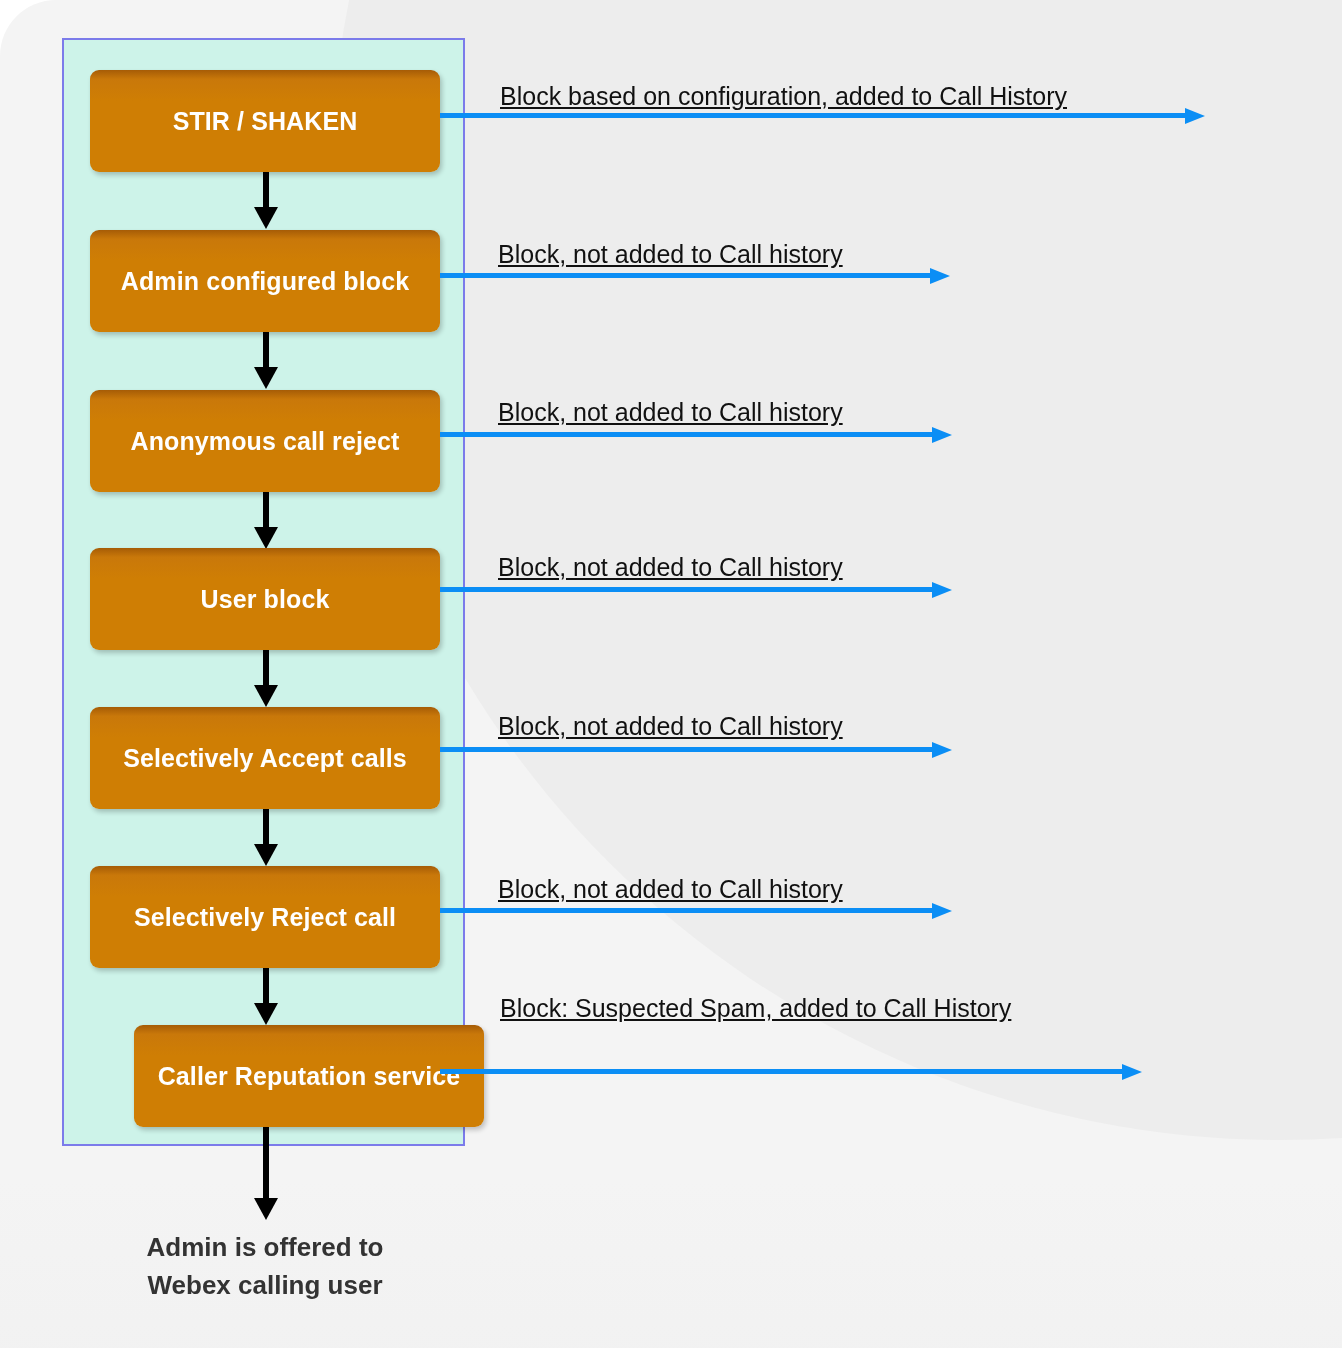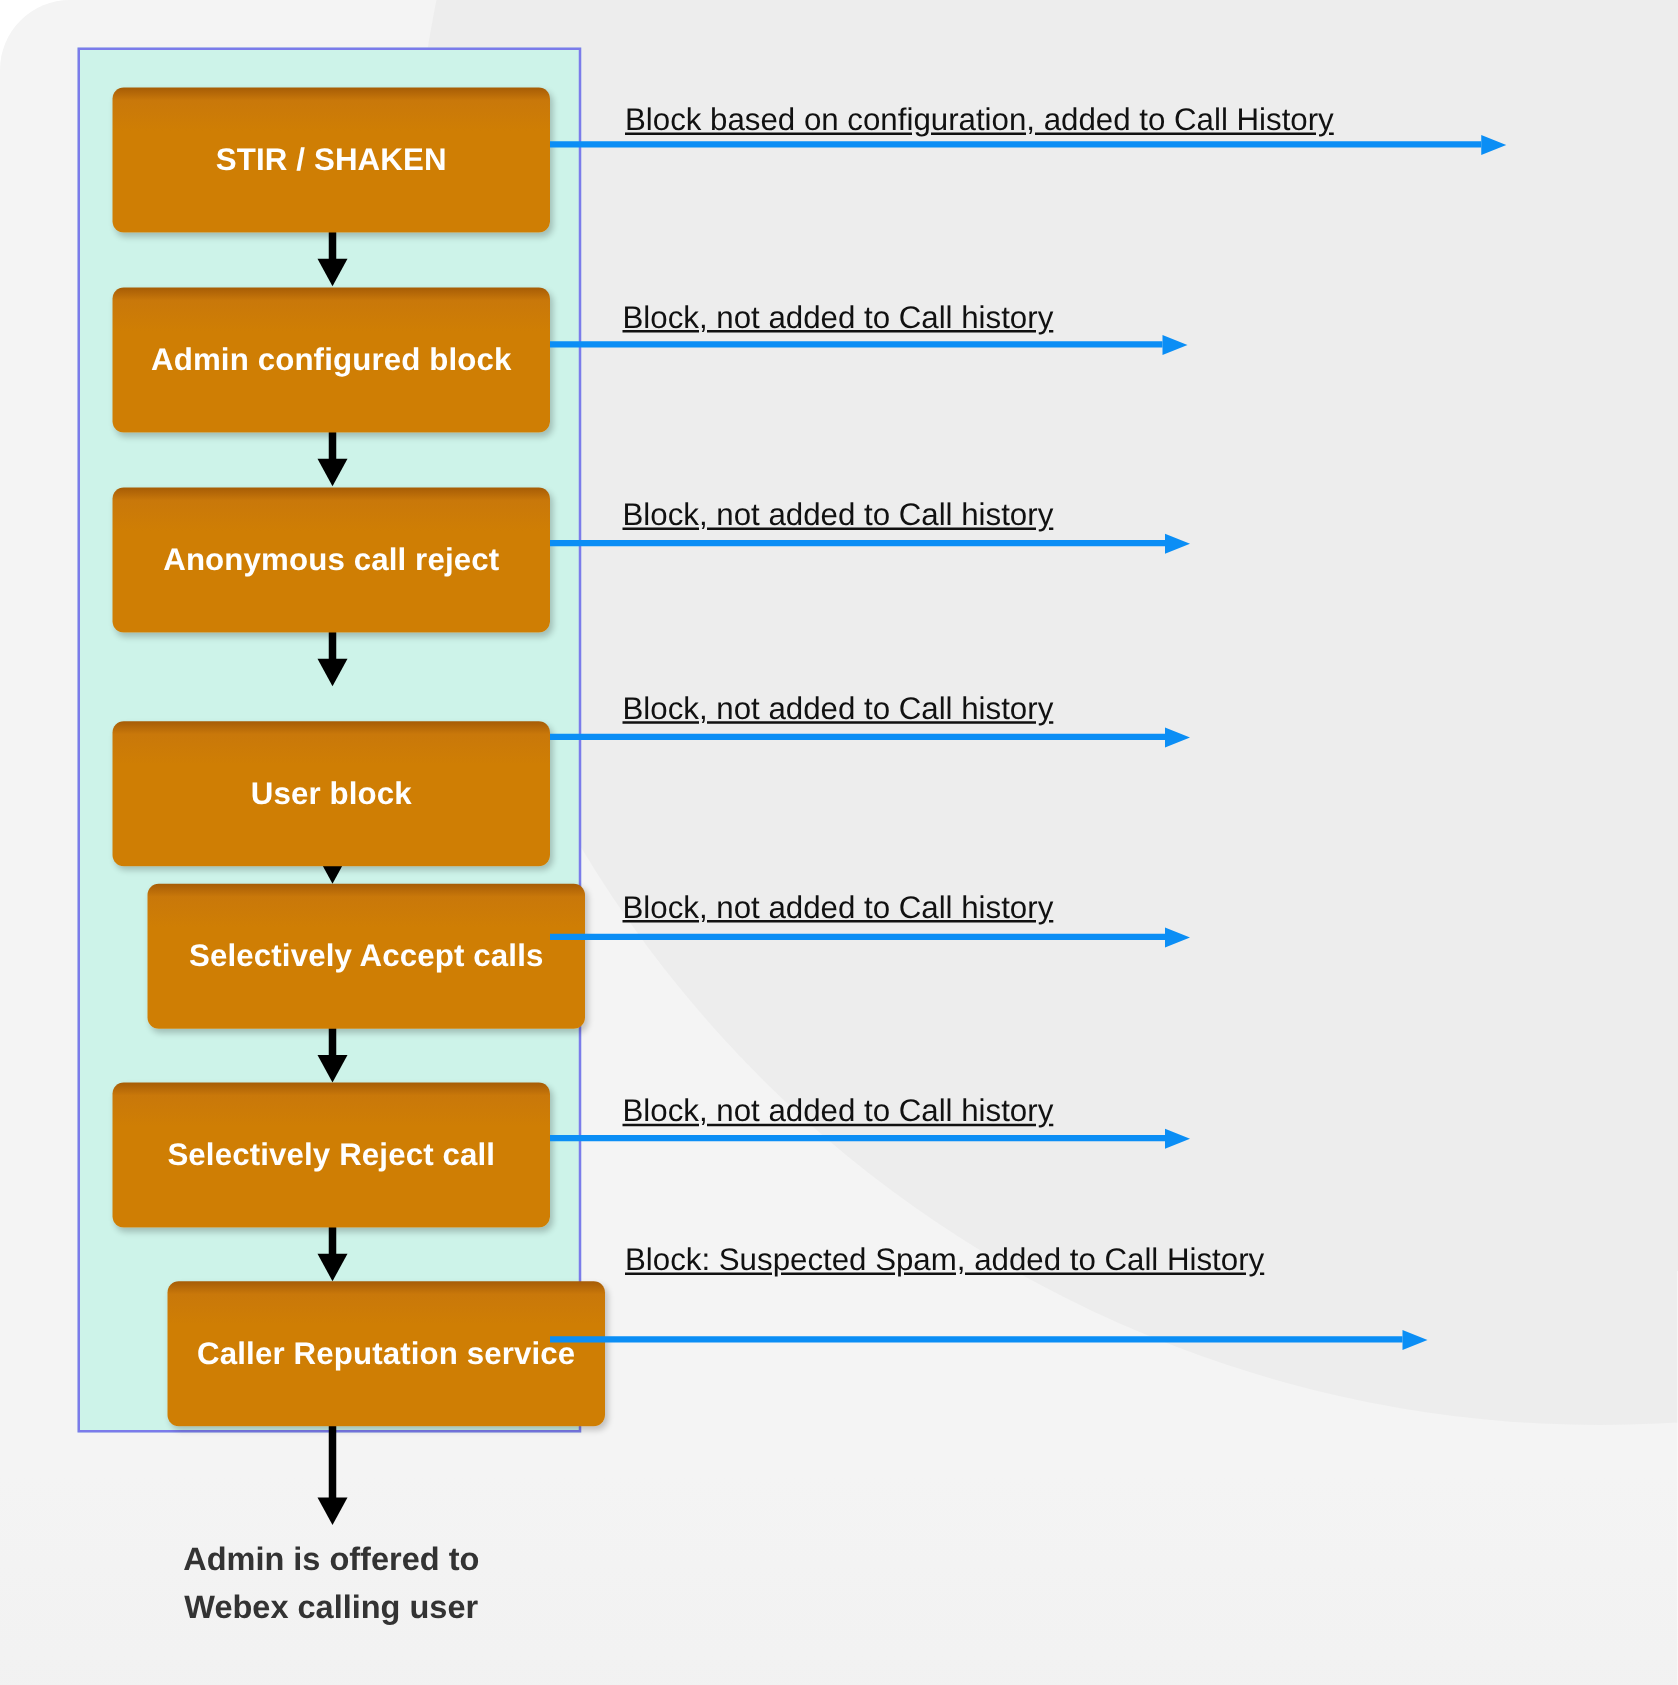--- a/index.html
+++ b/index.html
@@ -47,21 +47,21 @@
     background: #cdf3e9;
     border: 2px solid #7b7bea;
     box-sizing: border-box;
   }
 
   
   .process-box {
     position: absolute;
     left: 90px;
     width: 350px;
-    height: 116px;
+    height: 102px;
     border-radius: 9px;
     background: linear-gradient(180deg, #a65c06 0%, #c9780a 9%, #cf7e04 30%, #cf7e04 100%);
     box-shadow: 2px 3px 5px rgba(0,0,0,0.22);
     display: flex;
     align-items: center;
     justify-content: center;
     color: #ffffff;
     font-weight: bold;
     font-size: 25px;
     letter-spacing: 0.1px;
@@ -184,34 +184,34 @@
   <div class="arrow-label" style="left:498px; top:398px;">Block, not added to Call history</div>
   <div class="h-arrow" style="left:440px; top:427px; width:512px;">
     <div class="shaft" style="width:492px;"></div>
     <div class="head" style="left:492px;"></div>
   </div>
   <div class="v-arrow" style="top:481px; height:68px;">
     <div class="shaft" style="height:48px;"></div>
     <div class="head" style="top:46px;"></div>
   </div>
 
-  <div class="process-box" style="top:577px;text-align:center;">
+  <div class="process-box" style="top:548px;text-align:center;">
     <span>User block</span>
   </div>
   <div class="arrow-label" style="left:498px; top:553px;">Block, not added to Call history</div>
   <div class="h-arrow" style="left:440px; top:582px; width:512px;">
     <div class="shaft" style="width:492px;"></div>
     <div class="head" style="left:492px;"></div>
   </div>
   <div class="v-arrow" style="top:639px; height:68px;">
     <div class="shaft" style="height:48px;"></div>
     <div class="head" style="top:46px;"></div>
   </div>
 
-  <div class="process-box" style="top:707px;margin-left:28px;">
+  <div class="process-box" style="top:707px;">
     <span>Selectively Accept calls</span>
   </div>
   <div class="arrow-label" style="left:498px; top:712px;">Block, not added to Call history</div>
   <div class="h-arrow" style="left:440px; top:742px; width:512px;">
     <div class="shaft" style="width:492px;"></div>
     <div class="head" style="left:492px;"></div>
   </div>
   <div class="v-arrow" style="top:798px; height:68px;">
     <div class="shaft" style="height:48px;"></div>
     <div class="head" style="top:46px;"></div>

